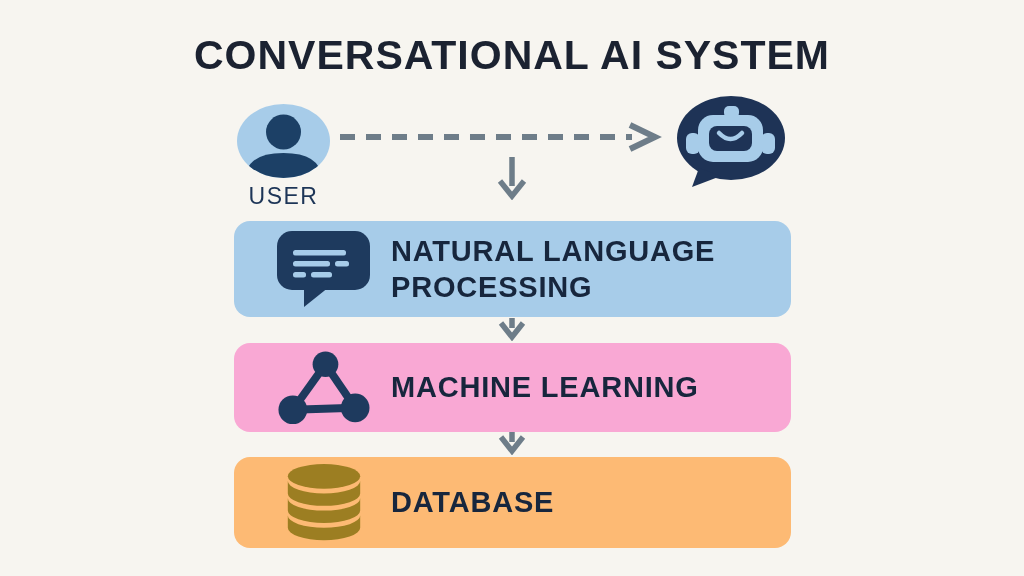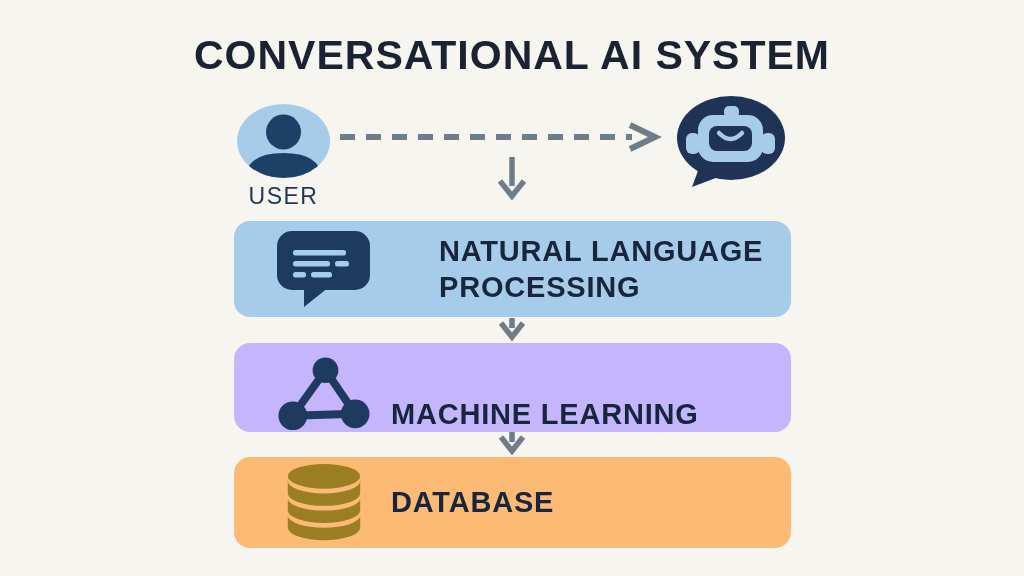--- a/index.html
+++ b/index.html
@@ -84,21 +84,21 @@
     </svg>
   </div>
 
   <div class="v-arrow-1">
     <svg width="30" height="44" viewBox="0 0 30 44">
       <line x1="15" y1="1" x2="15" y2="30" stroke="#6e7d89" stroke-width="5.5"></line>
       <path d="M3 25 L15 40 L27 25" fill="none" stroke="#6e7d89" stroke-width="5.5"></path>
     </svg>
   </div>
 
-  <div class="box box-nlp" style="background: rgb(167, 204, 233); gap: 48px;">
+  <div class="box box-nlp" style="background: rgb(167, 204, 233);">
     <div class="box-icon">
       <svg width="95" height="78" viewBox="0 0 95 78">
         <rect x="1" y="1" width="93" height="59" rx="15" fill="#1e3a5e"></rect>
         <path d="M28 57 L28 77 L53 57 Z" fill="#1e3a5e"></path>
         <g fill="#a7cce9">
           <rect x="17" y="20" width="53" height="5.5" rx="2.5"></rect>
           <rect x="17" y="31" width="37" height="5.5" rx="2.5"></rect>
           <rect x="59" y="31" width="14" height="5.5" rx="2.5"></rect>
           <rect x="17" y="42" width="13" height="5.5" rx="2.5"></rect>
           <rect x="35" y="42" width="21" height="5.5" rx="2.5"></rect>
@@ -108,21 +108,21 @@
     <div class="box-label">NATURAL LANGUAGE PROCESSING</div>
   </div>
 
   <div class="v-arrow-2">
     <svg width="30" height="23" viewBox="0 0 30 23">
       <line x1="15" y1="0" x2="15" y2="10" stroke="#6e7d89" stroke-width="5.5"></line>
       <path d="M4 5 L15 19 L26 5" fill="none" stroke="#6e7d89" stroke-width="5.5"></path>
     </svg>
   </div>
 
-  <div class="box box-ml" style="background: #c4b5fd; align-items: flex-end;">
+  <div class="box box-ml" style="background: #f9a8d4;">
     <div class="box-icon">
       <svg width="96" height="76" viewBox="0 0 96 76">
         <g stroke="#1e3a5e" stroke-width="8">
           <line x1="50" y1="14" x2="17" y2="60"></line>
           <line x1="50" y1="14" x2="80" y2="58"></line>
           <line x1="17" y1="60" x2="80" y2="58"></line>
         </g>
         <g fill="#1e3a5e">
           <circle cx="50" cy="14" r="13"></circle>
           <circle cx="17" cy="60" r="14.5"></circle>

